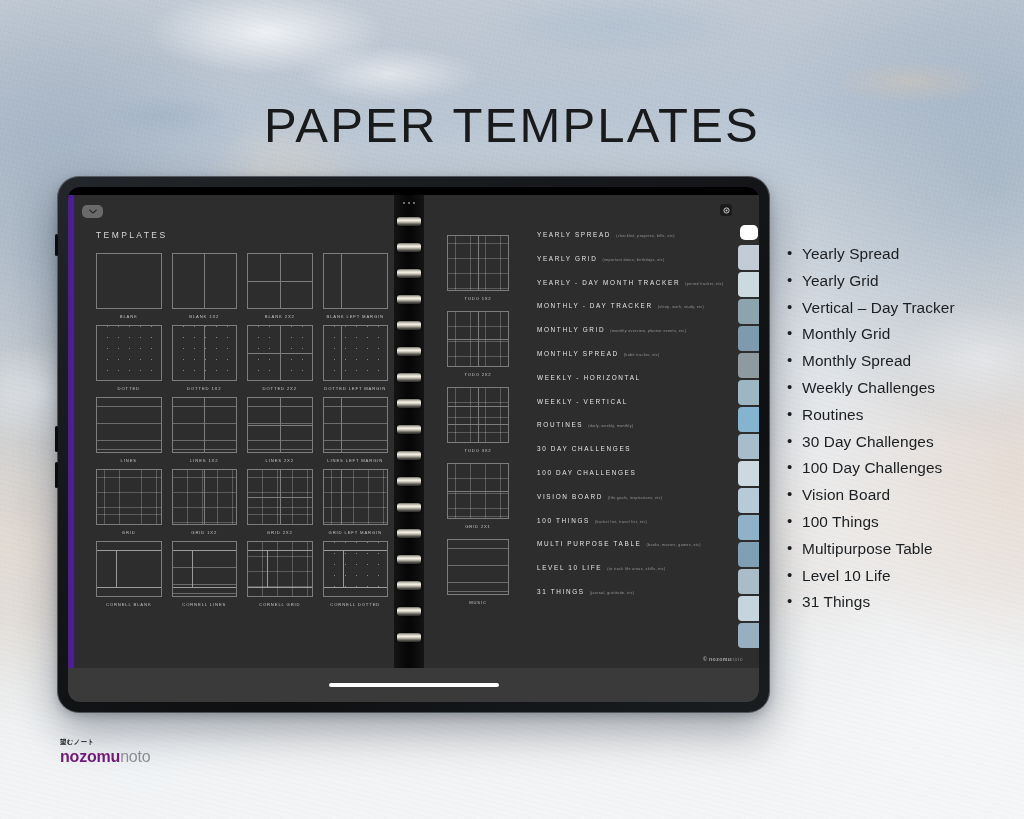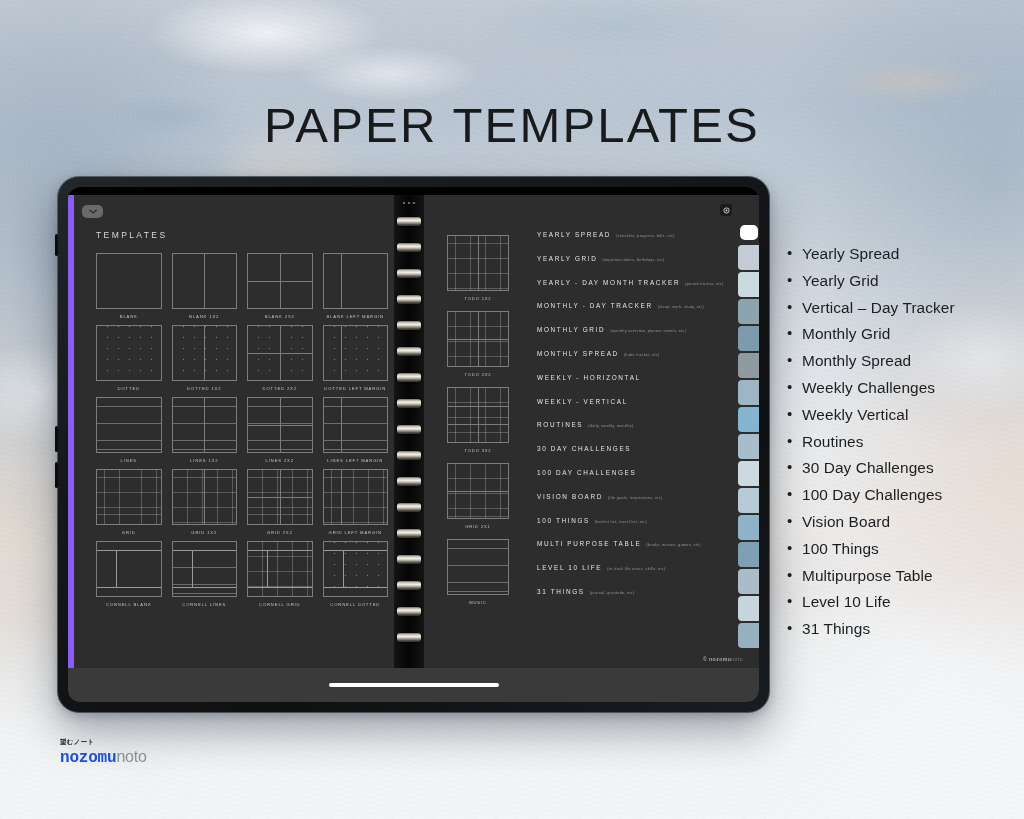--- a/index.html
+++ b/index.html
@@ -88,21 +88,21 @@
   #btn-power { left: -2px; top: 58px;  width: 3px; height: 22px; }
   #btn-vol-up { left: -2px; top: 250px; width: 3px; height: 26px; }
   #btn-vol-dn { left: -2px; top: 286px; width: 3px; height: 26px; }
 
   #screen {
     position: absolute; left: 11px; top: 11px; right: 11px; bottom: 11px;
     background: #000; border-radius: 12px; overflow: hidden;
   }
   #app {
     position: absolute; left: 0; right: 0; top: 0; bottom: 34px;
-    background: #8b5cf6;
+    background: #4c1d95;
   }
   #statusbar { height: 8px; background: #000; }
 
   
   #spread {
     position: absolute; left: 6px; right: 0; top: 8px; bottom: 0;
     background: #2b2b2b;
   }
   #page-left, #page-right {
     position: absolute; top: 0; bottom: 0; background: #2d2d2d;
@@ -220,21 +220,21 @@
     position: relative; padding-left: 16px; font-weight: 400;
   }
   #panel-list li::before {
     content: "•"; position: absolute; left: 1px; top: -1px; font-size: 15px; color: #1b1e21;
   }
 
   
   #brand { position: absolute; left: 60px; top: 738px; z-index: 6; }
   #brand-jp { font-size: 6.4px; letter-spacing: .4px; color: #1d2124; font-weight: 700; margin-bottom: 1px; }
   #brand-name { font-size: 16px; color: #8b8f93; font-weight: 400; letter-spacing: -.2px; }
-  #brand-name b { color: #1d4ed8; font-weight: 700; font-family: Liberation Mono, monospace; }
+  #brand-name b { color: #701a75; font-weight: 700; }
 </style>
 </head>
 <body>
 
 <div id="bg">
   <div class="layer bg-base"></div>
   <div class="layer bg-tint-left"></div>
   <div class="layer bg-tint-right"></div>
   <div class="layer bg-top-streaks"></div>
   <div class="layer bg-mid-forms"></div>
@@ -575,21 +575,20 @@
 </div>
 
 <div id="panel">
   <ul id="panel-list">
       <li>Yearly Spread</li>
       <li>Yearly Grid</li>
       <li>Vertical – Day Tracker</li>
       <li>Monthly Grid</li>
       <li>Monthly Spread</li>
       <li>Weekly Challenges</li>
-      <li>Weekly Vertical</li>
       <li>Routines</li>
       <li>30 Day Challenges</li>
       <li>100 Day Challenges</li>
       <li>Vision Board</li>
       <li>100 Things</li>
       <li>Multipurpose Table</li>
       <li>Level 10 Life</li>
       <li>31 Things</li>
     </ul>
 </div>

